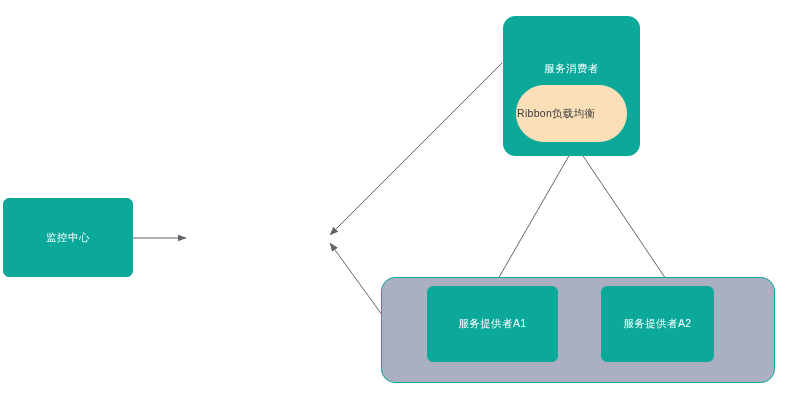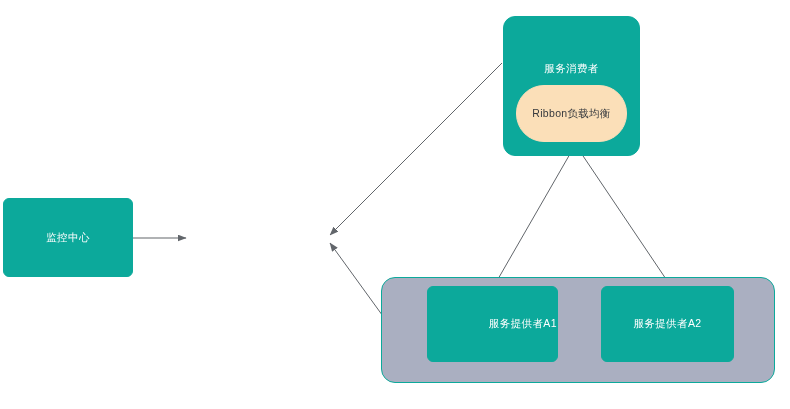--- a/index.html
+++ b/index.html
@@ -68,44 +68,43 @@
   #node-ribbon-lb {
     position: absolute;
     left: 516px; top: 85px;
     width: 111px; height: 57px;
     box-sizing: border-box;
     background: #FBDFB8;
     border: 1px solid #FBDFB8;
     border-radius: 28px;
     display: flex;
     align-items: center;
-    justify-content: center;
     color: #36393D;
     font-size: 10.5px;
     letter-spacing: 0.3px;
   }
   
   #group-provider-cluster {
     position: absolute;
     left: 381px; top: 277px;
     width: 394px; height: 106px;
     box-sizing: border-box;
     background: #AAAFC1;
     border: 1.5px solid #0CA99B;
     border-radius: 14px;
   }
   
   #node-provider-a1 {
     left: 427px; top: 286px;
-    width: 131px; height: 76px; justify-content: flex-end;
+    width: 131px; height: 76px;
   }
   
   #node-provider-a2 {
     left: 601px; top: 286px;
-    width: 133px; height: 76px;
+    width: 113px; height: 76px;
   }
 </style>
 </head>
 <body>
 
 <div id="canvas">
 
   <svg id="edge-layer" viewBox="0 0 790 409" width="790" height="409" xmlns="http://www.w3.org/2000/svg">
     <defs>
       <marker id="arrowhead" markerWidth="9" markerHeight="7" refX="8.4" refY="3.5" orient="auto" markerUnits="userSpaceOnUse">

